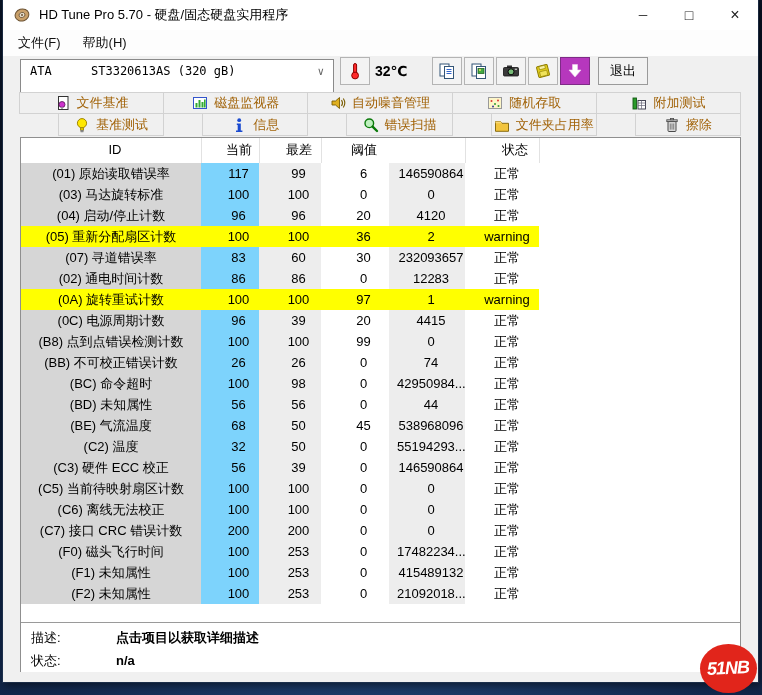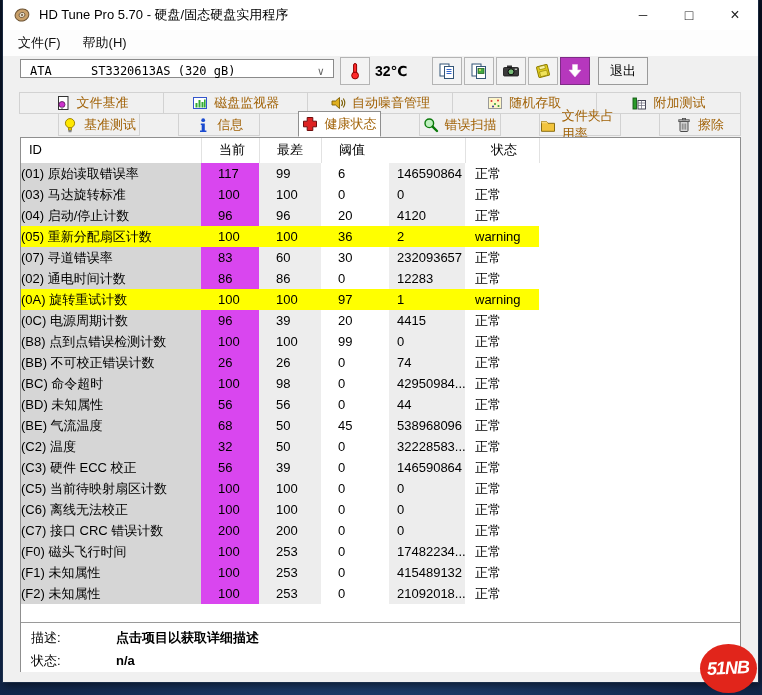--- a/index.html
+++ b/index.html
@@ -18,49 +18,49 @@
   .app-icon { position:absolute; left:11px; top:7px; width:16px; height:16px; }
   .title-text { position:absolute; left:36px; top:0; line-height:30px; font-size:13px; color:#000; white-space:nowrap; }
   .winbtns { position:absolute; right:0; top:0; height:30px; display:flex; }
   .winbtn { width:46px; height:30px; display:flex; align-items:center; justify-content:center; color:#222; font-size:14px; }
   .winbtn.min { font-size:12px; } .winbtn.close { font-size:16px; }
   
   .menubar { position:absolute; left:0; top:30px; width:755px; height:26px; background:#fdfdfd; display:flex; align-items:center; padding-left:4px; }
   .menu-item { font-size:13px; color:#111; padding:0 11px; line-height:26px; }
   
   .toolbar { position:absolute; left:0; top:56px; width:755px; height:36px; background:#f0f0f0; }
-  .drive-select { position:absolute; left:17px; top:3px; width:314px; height:19px; background:#fff; border:1px solid #8a8a8a; font-family:"DejaVu Sans Mono","Liberation Mono",monospace; font-size:12px; line-height:23px; color:#000; }
+  .drive-select { position:absolute; left:17px; top:3px; width:314px; height:34px; background:#fff; border:1px solid #8a8a8a; font-family:"DejaVu Sans Mono","Liberation Mono",monospace; font-size:12px; line-height:23px; color:#000; }
   .drive-if { position:absolute; left:9px; } .drive-model { position:absolute; left:70px; }
   .chevron { position:absolute; right:9px; top:0; color:#666; font-size:11px; line-height:23px; }
   .tool-btn { position:absolute; top:1px; width:30px; height:28px; background:#f3f3f3; border:1px solid #b4b4b4; display:flex; align-items:center; justify-content:center; }
   .therm-btn { left:337px; }
   .temp-label { position:absolute; left:372px; top:1px; line-height:28px; font-size:14px; font-weight:bold; color:#000; }
   .btn-copytext { left:429px; } .btn-copyimg { left:461px; } .btn-camera { left:493px; } .btn-save { left:525px; }
   .btn-download { left:557px; background:#b637bd; border:1px solid #7e2b86; }
   .exit-btn { position:absolute; left:595px; top:1px; width:50px; height:28px; background:#f2f2f2; border:1px solid #9a9a9a; font-size:13px; color:#000; display:flex; align-items:center; justify-content:center; }
   
   .tabs { position:absolute; left:17px; top:92px; width:721px; }
   .tabrow { display:flex; }
   .tab { flex:1; height:22px; background:#f0f0f0; border:1px solid #d2d2d2; margin-left:-1px; display:flex; align-items:center; justify-content:center; gap:6px; font-size:13px; color:#a16207; position:relative; }
   .tabrow1 .tab { height:22px; }
   .tabrow2 .tab { height:23px; margin-top:-1px;margin-left:38px; }
   .tab.active { background:#fff; border:1px solid #8f8f8f; border-bottom:1px solid #fff; height:26px; margin-top:-3px; z-index:4; }
   .tab .ticon { width:16px; height:16px; flex:0 0 16px; }
   
   .panel { position:absolute; left:17px; top:137px; width:721px; height:535px; background:#fff; border:1px solid #8f8f8f; z-index:2; }
   .table-area { position:absolute; left:0; top:0; width:719px; height:485px; border-bottom:1px solid #9a9a9a; overflow:hidden; }
-  .thead, .trow { display:grid; grid-template-columns:180px 58px 62px 68px 76px 74px 1fr; }
+  .thead, .trow { display:grid; grid-template-columns:180px 58px 62px 68px 76px 74px 1fr;text-align:center; }
   .thead { height:23px; }
   .hcell { font-size:13px; color:#000; line-height:23px; background:#fff; overflow:hidden; white-space:nowrap; }
   .hcell + .hcell { border-left:1px solid #e2e2e2; }
   .tbody { margin-top:2px; }
   .trow { height:21px; }
   .tcell { font-size:13px; color:#000; line-height:21px; overflow:hidden; white-space:nowrap; }
   .c0 {  background:#d6d6d6; }
-  .c1 { padding-left:17px; background:#d946ef; }
+  .c1 { padding-left:17px; background:#7dd3fc; }
   .c2 { padding-left:17px; background:#ededed; }
   .c3 { padding-left:17px; background:#ffffff; }
   .c4 { padding-left:8px;  background:#ededed; }
   .c5 { padding-left:10px; background:#ffffff; }
   .c6 { background:#ffffff; }
   .hcell.c0 { padding-left:8px; background:#fff; } .hcell.c1,.hcell.c2,.hcell.c3 { padding-left:17px; background:#fff; }
   .hcell.c4 { padding-left:0; background:#b91c1c;margin-top:40px; } .hcell.c5 { padding-left:25px; background:#fff; }
   .trow.warn .c0,.trow.warn .c1,.trow.warn .c2,.trow.warn .c3,.trow.warn .c4,.trow.warn .c5 { background:#ffff00; }
   
   .desc-row { position:absolute; left:0; width:719px; height:22px; background:#fff; }
@@ -210,26 +210,20 @@
         </svg>
         <span>基准测试</span>
       </div>
       <div class="tab">
         <svg class="ticon" viewBox="0 0 16 16">
           <circle cx="8.2" cy="3.2" r="1.9" fill="#1b4bd0"></circle>
           <path d="M5.8 6.6 h4 v7 h1.6 v1.4 H5 v-1.4 h1.7 v-5.6 H5.8 z" fill="#1b4bd0"></path>
         </svg>
         <span>信息</span>
       </div>
-      <div class="tab active">
-        <svg class="ticon" viewBox="0 0 16 16">
-          <path d="M5.2 1.5 h5.6 v3.7 h3.7 v5.6 h-3.7 v3.7 H5.2 v-3.7 H1.5 V5.2 h3.7 z" fill="#dd2222" stroke="#6e0c0c" stroke-width="1"></path>
-        </svg>
-        <span>健康状态</span>
-      </div>
       <div class="tab">
         <svg class="ticon" viewBox="0 0 16 16">
           <circle cx="6.3" cy="6.3" r="4.3" fill="#bff0bf" stroke="#0a7a0a" stroke-width="1.4"></circle>
           <line x1="9.6" y1="9.6" x2="14" y2="14" stroke="#0a7a0a" stroke-width="2.4" stroke-linecap="round"></line>
         </svg>
         <span>错误扫描</span>
       </div>
       <div class="tab">
         <svg class="ticon" viewBox="0 0 16 16">
           <path d="M1.5 4.5 h5 l1.5 1.8 h6.5 v8 h-13 z" fill="#f2c43d" stroke="#8a6d12" stroke-width="1"></path>
@@ -378,21 +372,21 @@
             <div class="tcell c3">45</div>
             <div class="tcell c4">538968096</div>
             <div class="tcell c5">正常</div>
             <div class="tcell c6"></div>
           </div>
           <div class="trow">
             <div class="tcell c0">(C2) 温度</div>
             <div class="tcell c1">32</div>
             <div class="tcell c2">50</div>
             <div class="tcell c3">0</div>
-            <div class="tcell c4">32228583...</div>
+            <div class="tcell c4">55194293...</div>
             <div class="tcell c5">正常</div>
             <div class="tcell c6"></div>
           </div>
           <div class="trow">
             <div class="tcell c0">(C3) 硬件 ECC 校正</div>
             <div class="tcell c1">56</div>
             <div class="tcell c2">39</div>
             <div class="tcell c3">0</div>
             <div class="tcell c4">146590864</div>
             <div class="tcell c5">正常</div>

